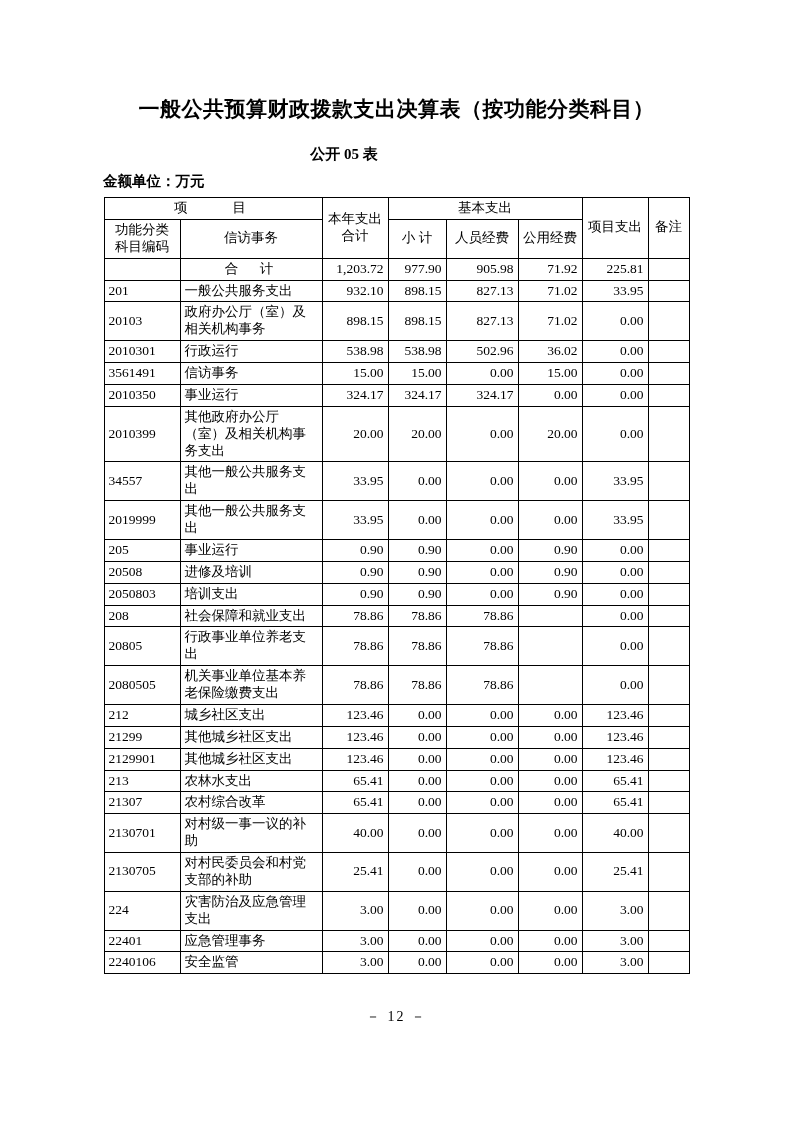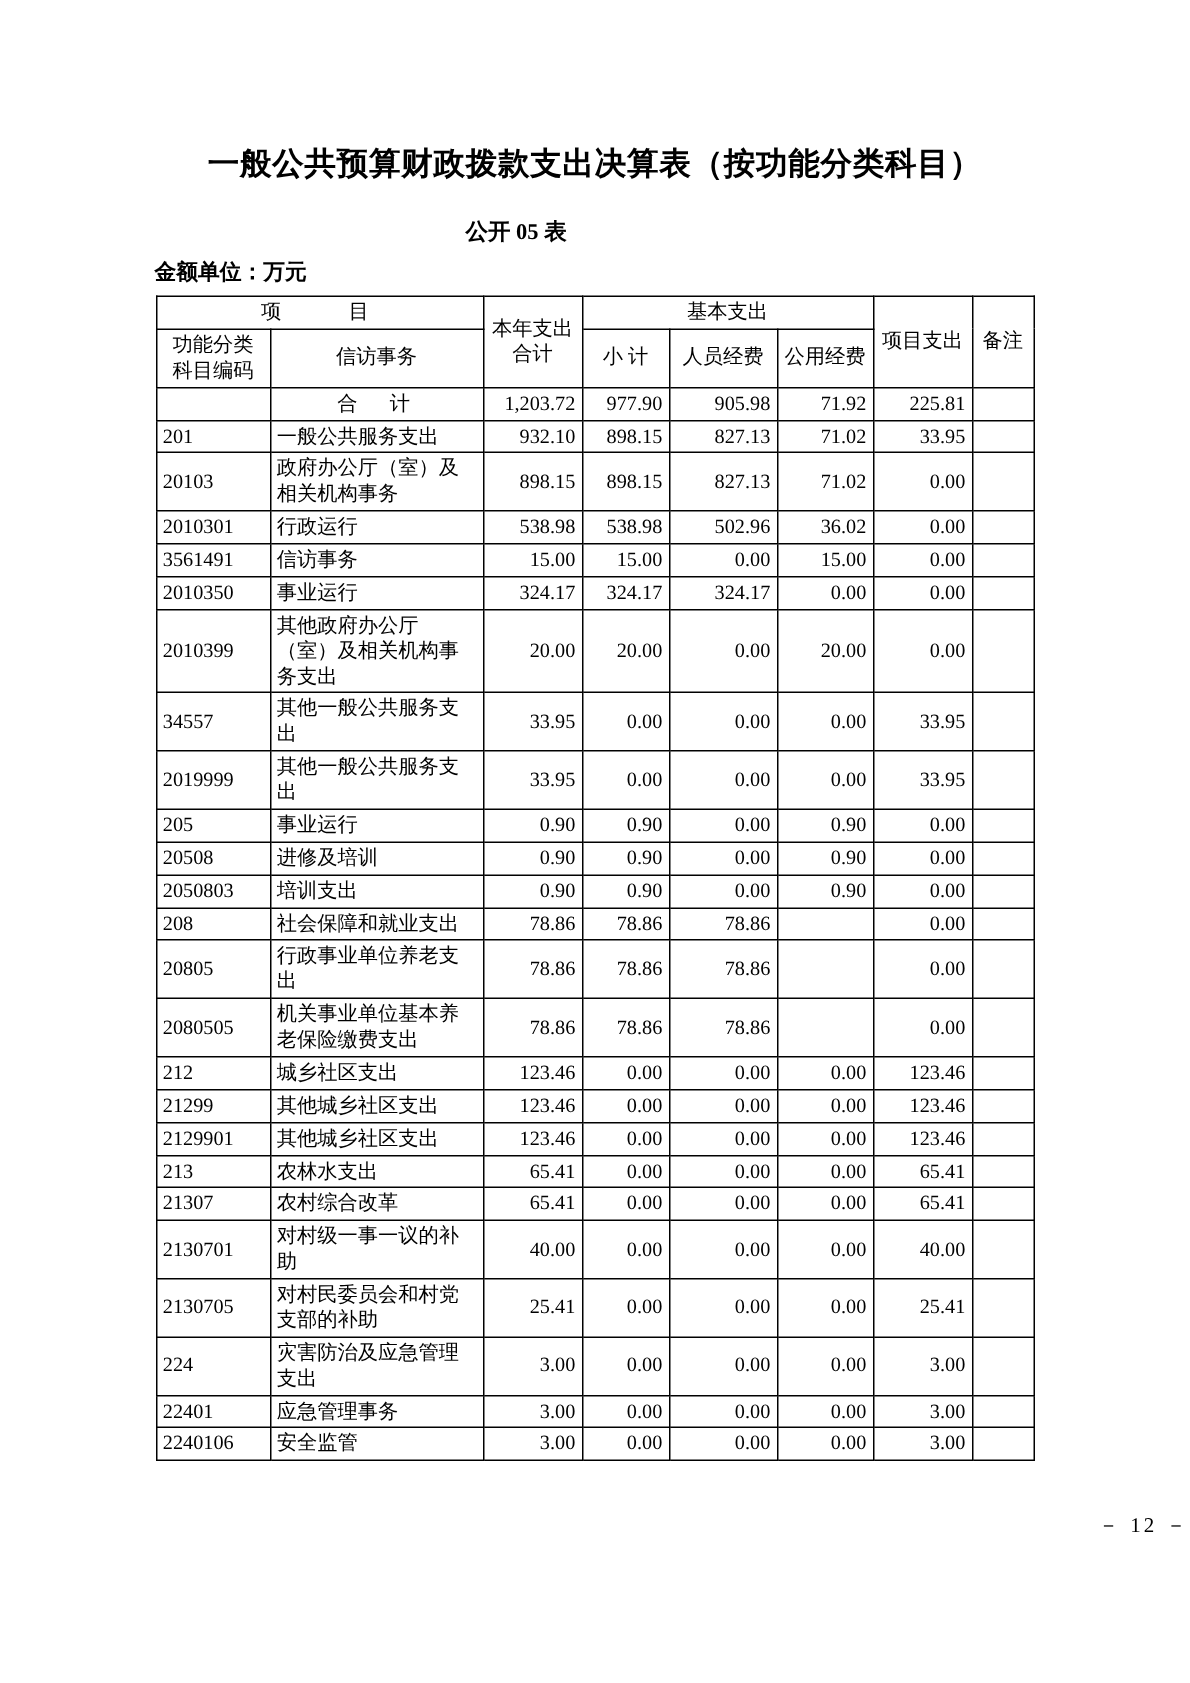--- a/index.html
+++ b/index.html
@@ -96,21 +96,21 @@
   .ind1 { padding-left: 18px; }
   .ind2 { padding-left: 32px; }
   .note {
     font-size: 14px;
     margin: 6px auto 0 auto;
     width: 585px;
     line-height: 1.6;
     text-indent: 0;
   }
   .pagenum {
-    text-align: right;
+    text-align: center;
     font-size: 14px;
     margin-top: 34px;
     letter-spacing: 2px;
   }
   col.c-code { width: 76px; }
   col.c-name { width: 142px; }
   col.c-total { width: 66px; }
   col.c-sub { width: 58px; }
   col.c-per { width: 72px; }
   col.c-pub { width: 64px; }

